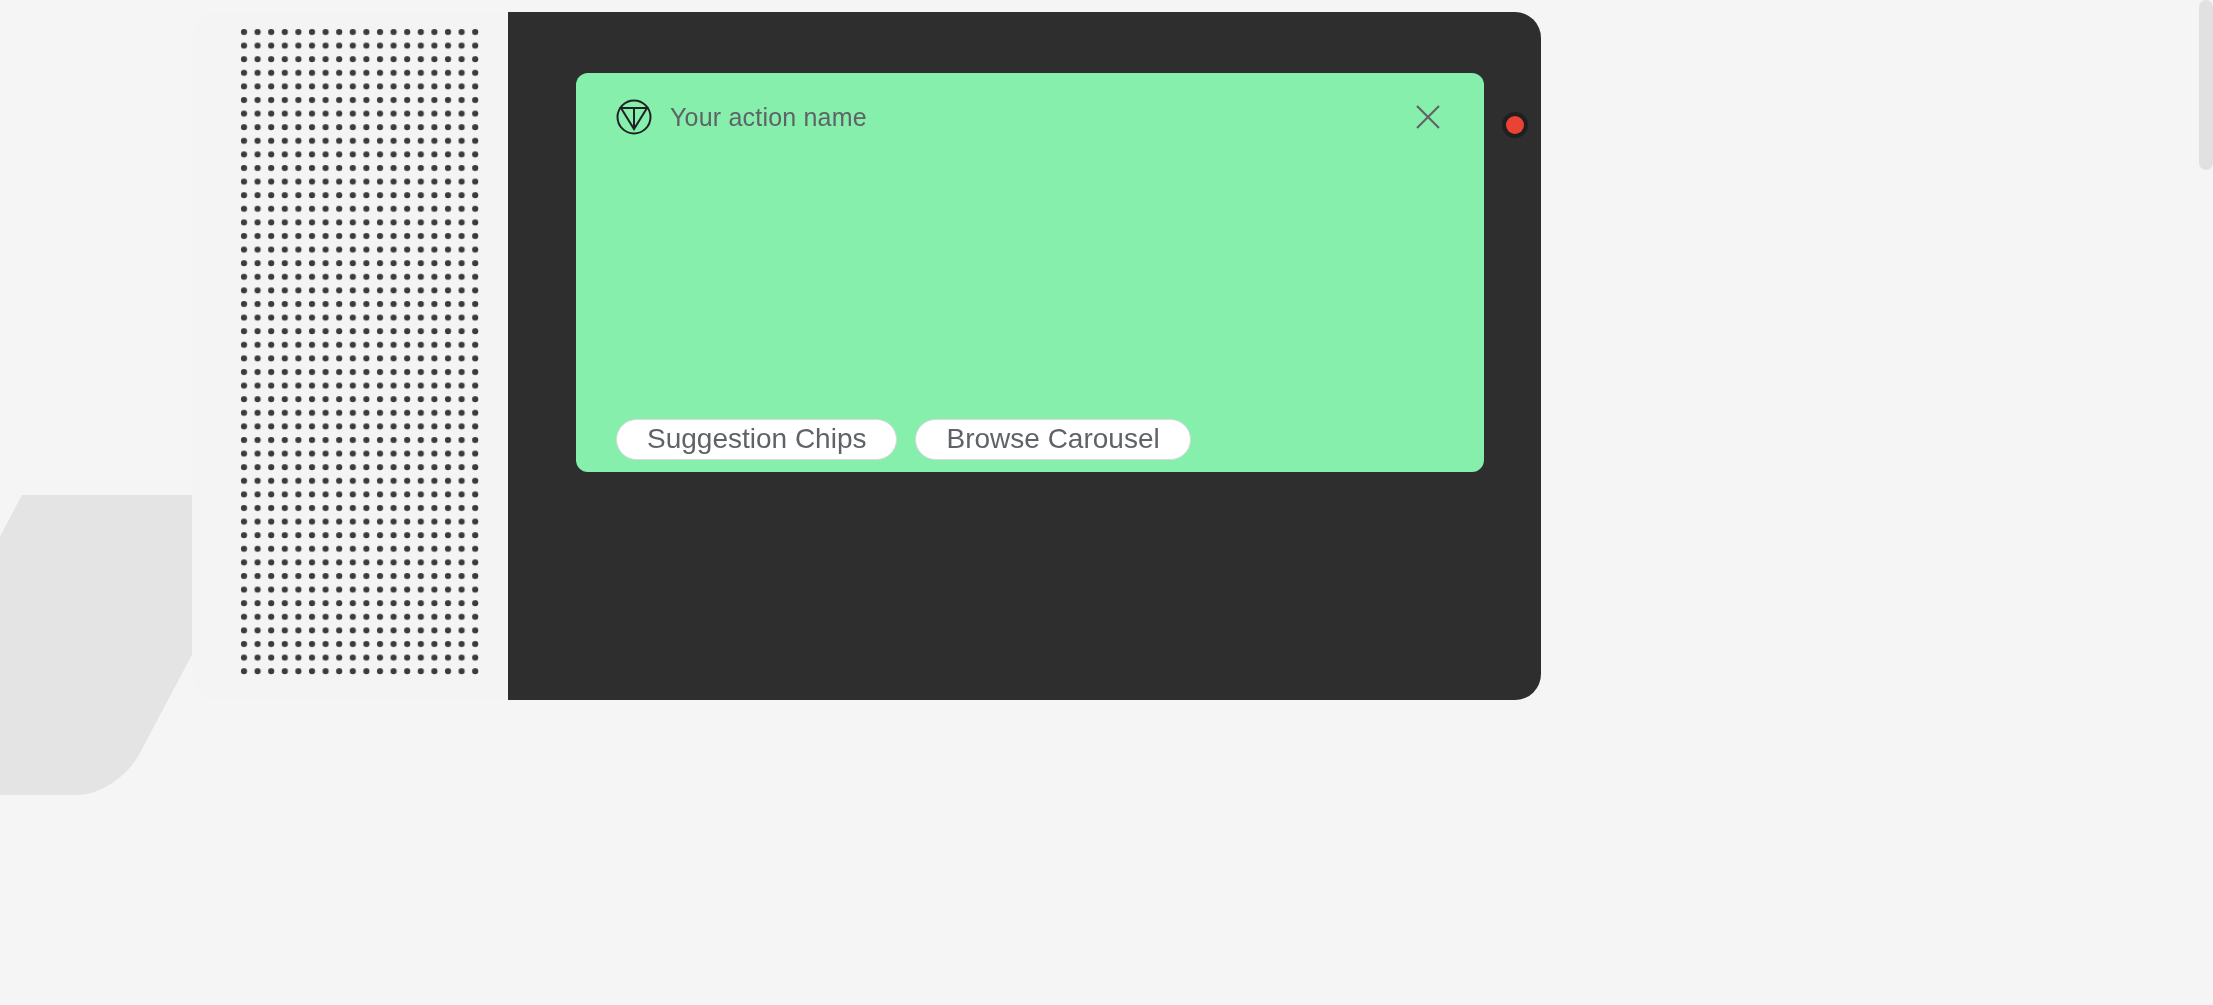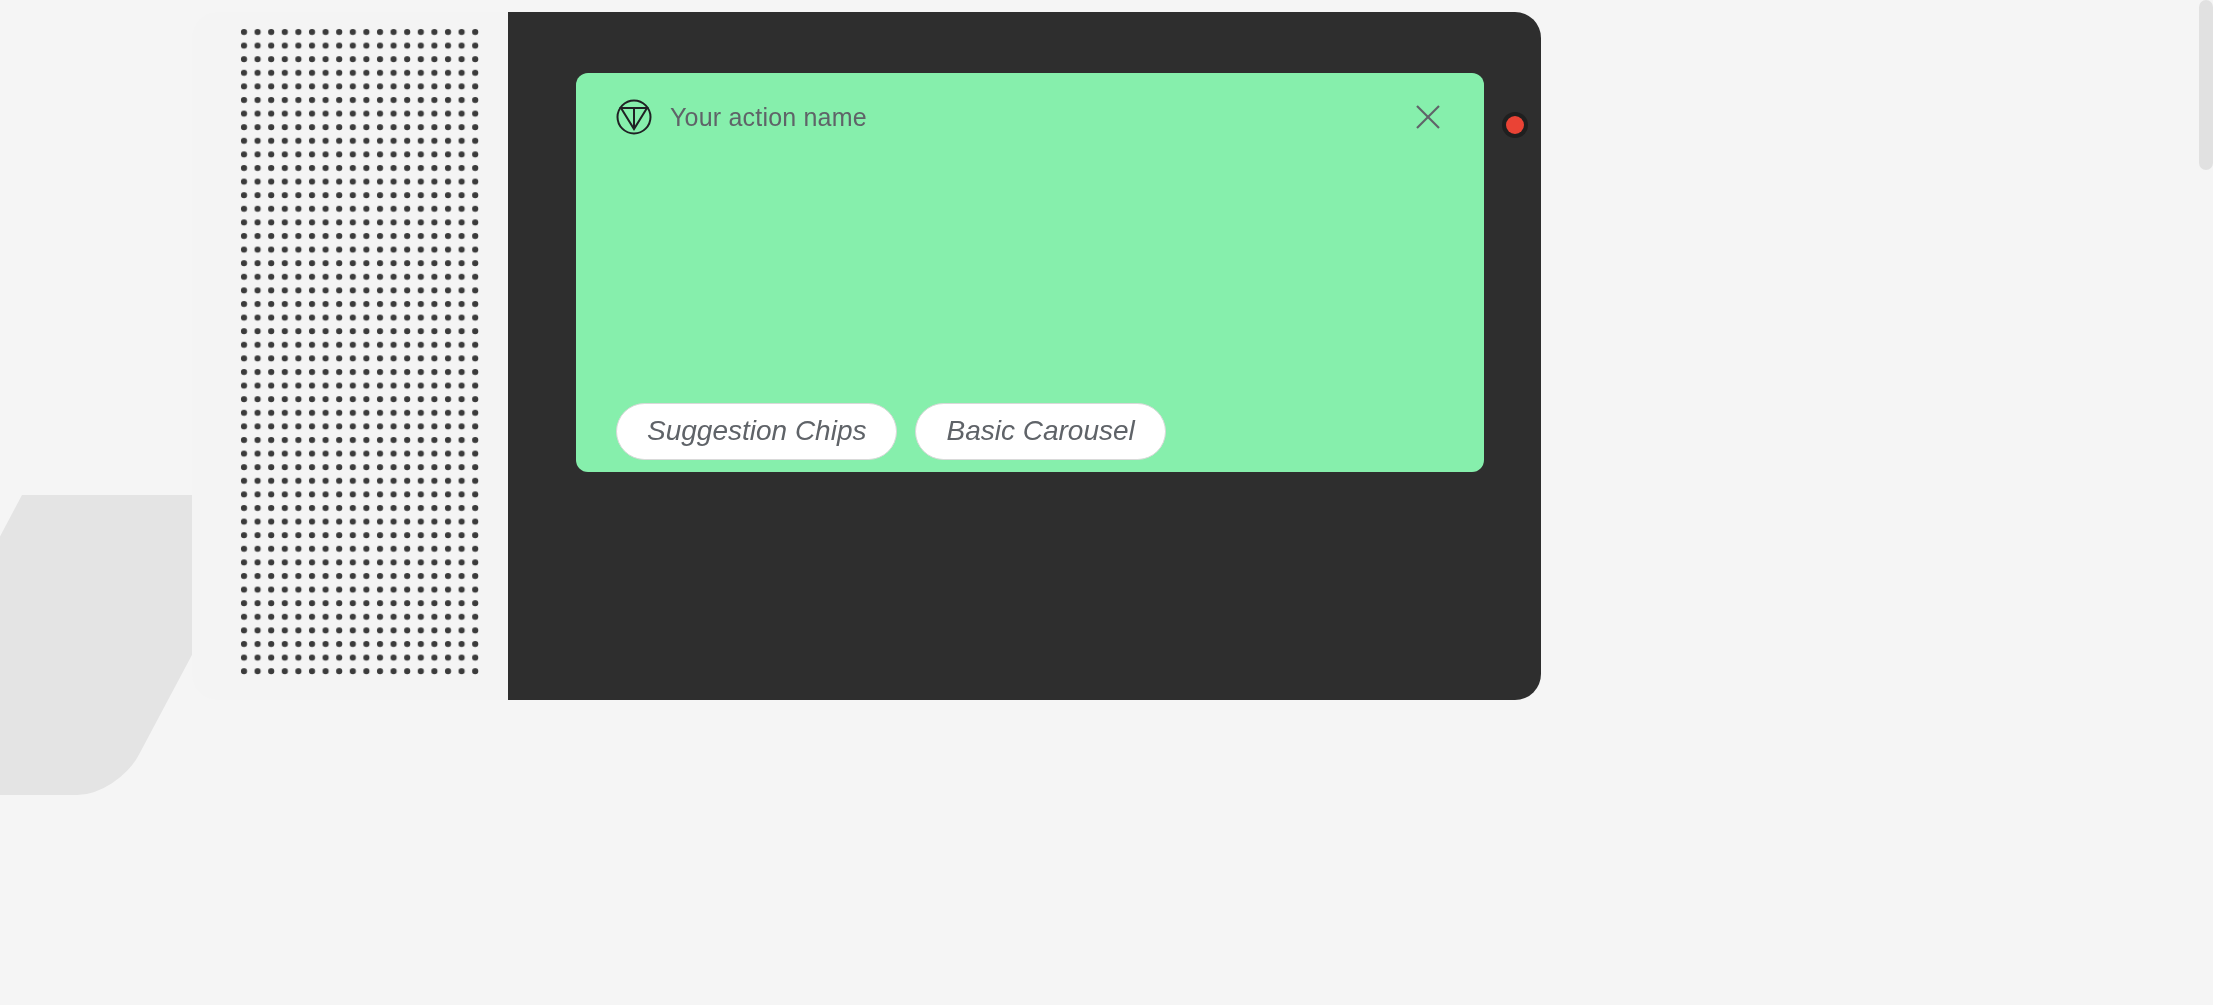--- a/index.html
+++ b/index.html
@@ -118,28 +118,27 @@
   .chips {
     position: absolute;
     left: 40px;
     bottom: 12px;
     display: flex;
     gap: 18px;
   }
   .chip {
     border: 1.5px solid #d9d9d9;
     border-radius: 999px;
-    padding: 12px 30px;
+    padding: 4px 30px;
     font-size: 28px;
     color: #5f6368;
     background: #fff;
     white-space: nowrap;
     cursor: pointer;
     line-height: 1.1;
-    font-style: italic;
   }
 
   
   .rec-dot {
     position: absolute;
     left: 1506px;
     top: 116px;
     width: 18px;
     height: 18px;
     border-radius: 50%;
@@ -186,16 +185,16 @@
     <span class="close-btn">
       <svg viewBox="0 0 32 32">
         <line x1="5" y1="5" x2="27" y2="27"></line>
         <line x1="27" y1="5" x2="5" y2="27"></line>
       </svg>
     </span>
   </div>
 
   <div class="chips">
     <div class="chip">Suggestion Chips</div>
-    <div class="chip">Basic Carousel</div>
+    <div class="chip">Browse Carousel</div>
   </div>
 
 </div>
 
 </body></html>

